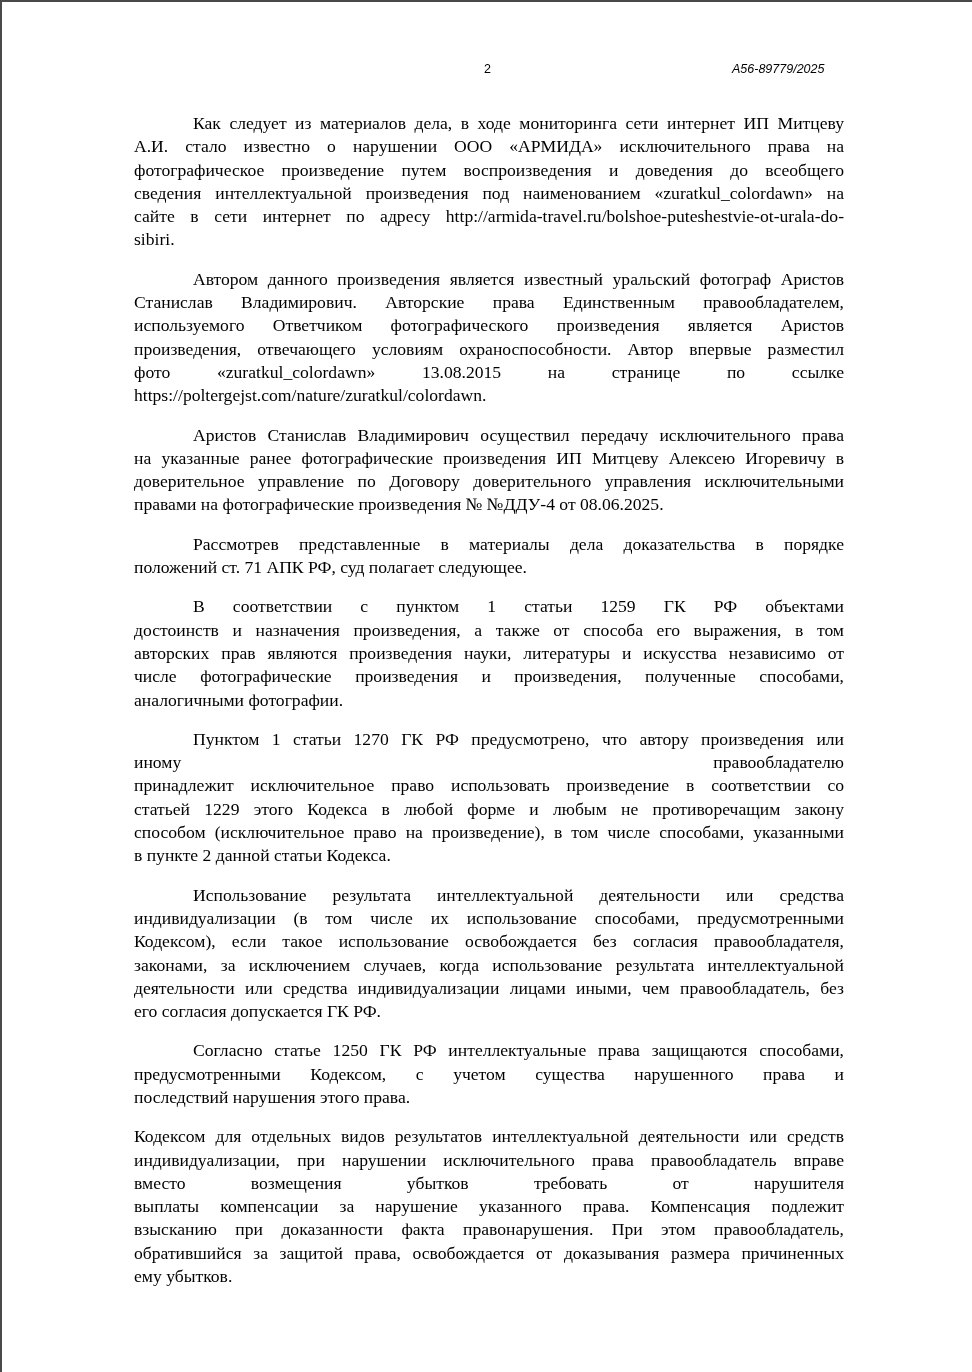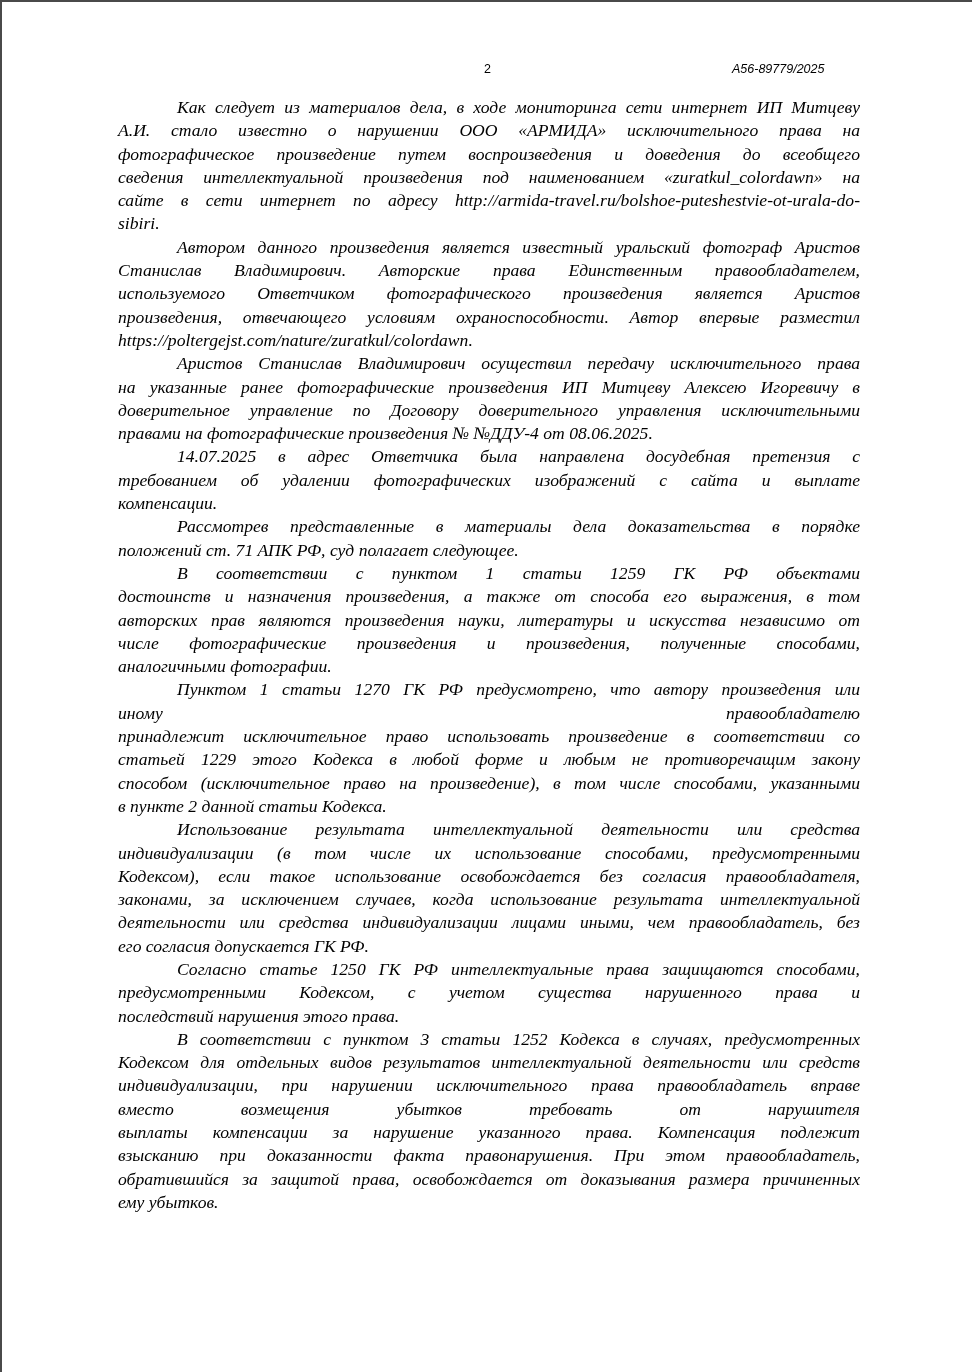--- a/index.html
+++ b/index.html
@@ -61,22 +61,21 @@
       text-align-last: justify;
       white-space: nowrap;
     }
     .line.last {
       text-align-last: left;
     }
     .line.indent {
       padding-left: 59px;
     }
     .para-lines {
-      margin: 0;
-      font-style: italic;
+      margin: 16px;
     }
   </style>
 </head>
 <body>
 
 <div class="page">
   <div class="header">
     <span class="page-number">2</span>
     <span class="case-number">А56-89779/2025</span>
   </div>
@@ -88,32 +87,28 @@
         <span class="line">фотографическое произведение путем воспроизведения и доведения до всеобщего</span>
         <span class="line">сведения интеллектуальной произведения под наименованием «zuratkul_colordawn» на</span>
         <span class="line">сайте в сети интернет по адресу http://armida-travel.ru/bolshoe-puteshestvie-ot-urala-do-</span>
         <span class="line last">sibiri.</span>
       </div>
     <div class="para-lines">
         <span class="line indent">Автором данного произведения является известный уральский фотограф Аристов</span>
         <span class="line">Станислав Владимирович. Авторские права Единственным правообладателем,</span>
         <span class="line">используемого Ответчиком фотографического произведения является Аристов</span>
         <span class="line">произведения, отвечающего условиям охраноспособности. Автор впервые разместил</span>
+        <span class="line">фото «zuratkul_colordawn» 13.08.2015 на странице по ссылке</span>
         <span class="line last">https://poltergejst.com/nature/zuratkul/colordawn.</span>
       </div>
     <div class="para-lines">
         <span class="line indent">Аристов Станислав Владимирович осуществил передачу исключительного права</span>
         <span class="line">на указанные ранее фотографические произведения ИП Митцеву Алексею Игоревичу в</span>
         <span class="line">доверительное управление по Договору доверительного управления исключительными</span>
         <span class="line last">правами на фотографические произведения № №ДДУ-4 от 08.06.2025.</span>
-      </div>
-    <div class="para-lines">
-        <span class="line indent">14.07.2025 в адрес Ответчика была направлена досудебная претензия с</span>
-        <span class="line">требованием об удалении фотографических изображений с сайта и выплате</span>
-        <span class="line last">компенсации.</span>
       </div>
     <div class="para-lines">
         <span class="line indent">Рассмотрев представленные в материалы дела доказательства в порядке</span>
         <span class="line last">положений ст. 71 АПК РФ, суд полагает следующее.</span>
       </div>
     <div class="para-lines">
         <span class="line indent">В соответствии с пунктом 1 статьи 1259 ГК РФ объектами</span>
         <span class="line">достоинств и назначения произведения, а также от способа его выражения, в том</span>
         <span class="line">авторских прав являются произведения науки, литературы и искусства независимо от</span>
         <span class="line">числе фотографические произведения и произведения, полученные способами,</span>
@@ -134,21 +129,20 @@
         <span class="line">законами, за исключением случаев, когда использование результата интеллектуальной</span>
         <span class="line">деятельности или средства индивидуализации лицами иными, чем правообладатель, без</span>
         <span class="line last">его согласия допускается ГК РФ.</span>
       </div>
     <div class="para-lines">
         <span class="line indent">Согласно статье 1250 ГК РФ интеллектуальные права защищаются способами,</span>
         <span class="line">предусмотренными Кодексом, с учетом существа нарушенного права и</span>
         <span class="line last">последствий нарушения этого права.</span>
       </div>
     <div class="para-lines">
-        <span class="line indent">В соответствии с пунктом 3 статьи 1252 Кодекса в случаях, предусмотренных</span>
         <span class="line">Кодексом для отдельных видов результатов интеллектуальной деятельности или средств</span>
         <span class="line">индивидуализации, при нарушении исключительного права правообладатель вправе</span>
         <span class="line">вместо возмещения убытков требовать от нарушителя</span>
         <span class="line">выплаты компенсации за нарушение указанного права. Компенсация подлежит</span>
         <span class="line">взысканию при доказанности факта правонарушения. При этом правообладатель,</span>
         <span class="line">обратившийся за защитой права, освобождается от доказывания размера причиненных</span>
         <span class="line last">ему убытков.</span>
       </div>
   </div>
 </div>

